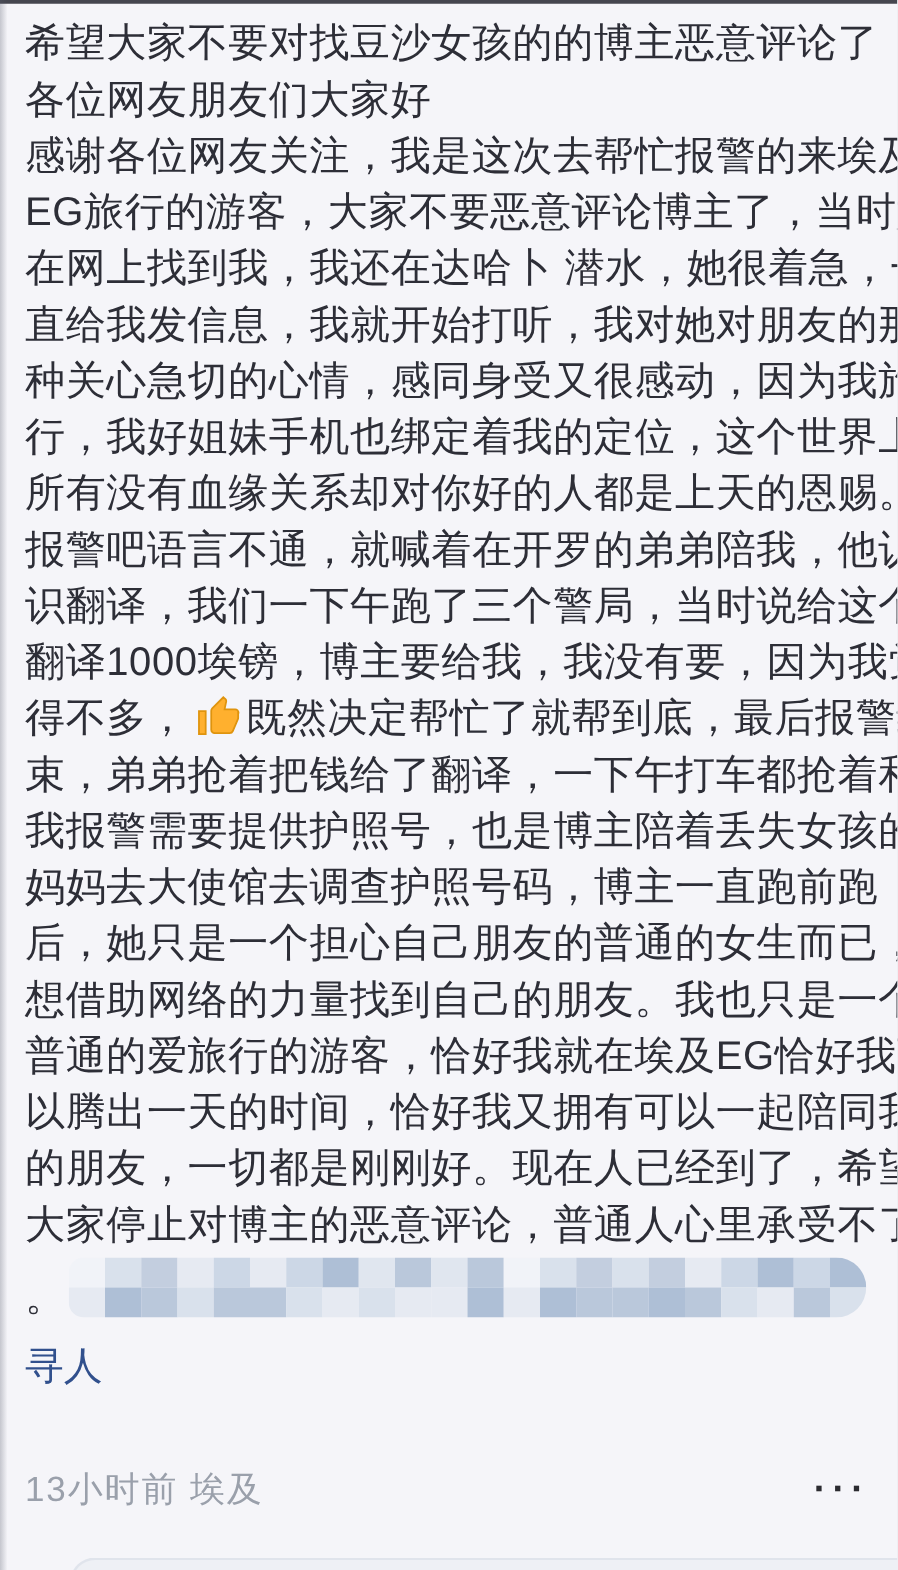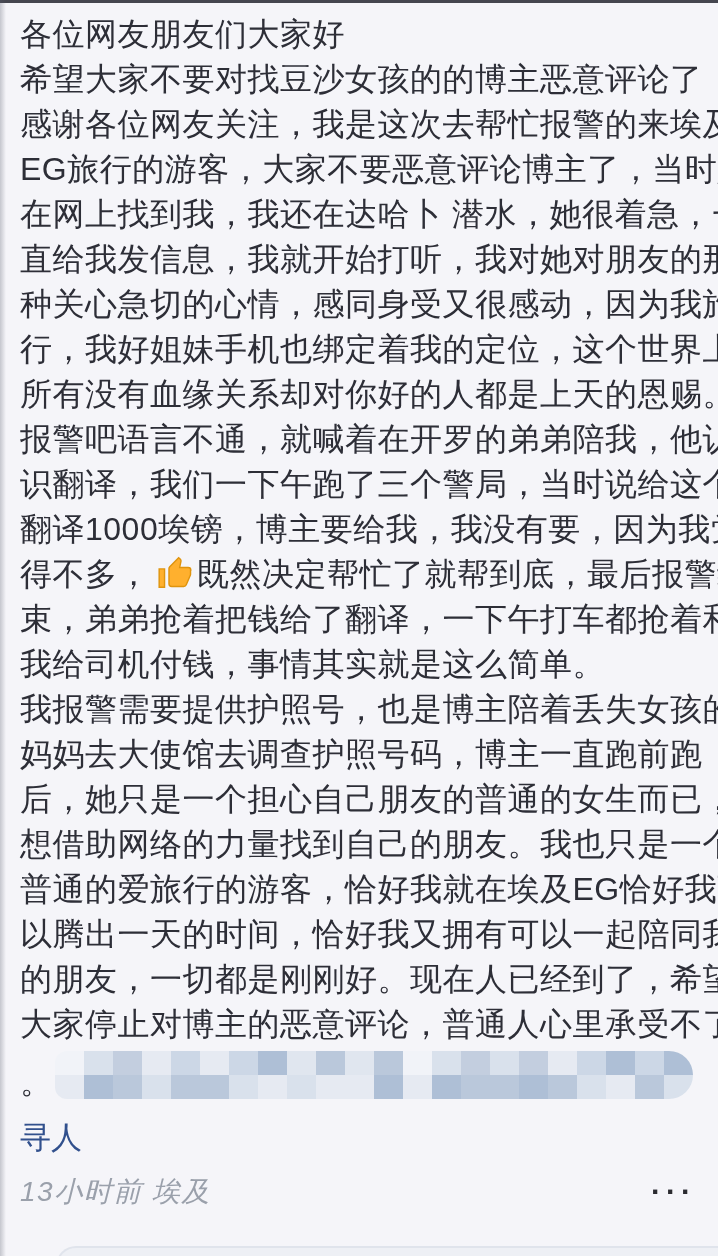--- a/index.html
+++ b/index.html
@@ -26,52 +26,51 @@
     grid-auto-flow:column;
     grid-auto-columns:29px;
     height:48px;margin-left:2px;
     border-radius:12px 24px 24px 12px;
     overflow:hidden;
   }
   .mosaic i{display:block;}
   .link{margin-top:16px;font-size:31px;line-height:45px;color:#31508d;width:max-content;cursor:pointer;}
   .footer{position:absolute;left:20px;right:22px;top:1172px;height:40px;
     display:flex;justify-content:space-between;align-items:center;}
-  .time{font-size:28px;color:#9aa0ab;letter-spacing:1.5px;font-style:italic;}
+  .time{font-size:28px;color:#9aa0ab;letter-spacing:1.5px;}
   .more{font-size:30px;color:#2b2b30;font-weight:bold;letter-spacing:5px;line-height:1;cursor:pointer;}
   .bottom-box{position:absolute;left:56px;right:-24px;top:1246px;height:26px;
     background:#eef0f5;border:2px solid #e0e4ec;border-bottom:none;
     border-radius:20px 20px 0 0;}
 </style>
 </head>
 <body>
 
 <div class="page">
   <div class="top-edge"></div>
   <div class="left-edge"></div>
 
   <div class="post-body">
     <div id="post-lines">
+        <div class="tline">希望大家不要对找豆沙女孩的的博主恶意评论了</div>
         <div class="tline">各位网友朋友们大家好</div>
-        <div class="tline">希望大家不要对找豆沙女孩的的博主恶意评论了</div>
         <div class="tline">感谢各位网友关注，我是这次去帮忙报警的来埃及</div>
         <div class="tline">EG旅行的游客，大家不要恶意评论博主了，当时她</div>
         <div class="tline">在网上找到我，我还在达哈卜 潜水，她很着急，一</div>
         <div class="tline">直给我发信息，我就开始打听，我对她对朋友的那</div>
         <div class="tline">种关心急切的心情，感同身受又很感动，因为我旅</div>
         <div class="tline">行，我好姐妹手机也绑定着我的定位，这个世界上</div>
         <div class="tline">所有没有血缘关系却对你好的人都是上天的恩赐。</div>
         <div class="tline">报警吧语言不通，就喊着在开罗的弟弟陪我，他认</div>
         <div class="tline">识翻译，我们一下午跑了三个警局，当时说给这个</div>
         <div class="tline">翻译1000埃镑，博主要给我，我没有要，因为我觉</div>
         <div class="tline">得不多，<span class="thumb-wrap"><svg viewBox="0 0 24 24">
               <path d="M2 21h3.4V9.4H2V21zM22 10.2c0-.93-.76-1.7-1.7-1.7h-5.36l.81-3.88.03-.37c0-.35-.15-.68-.38-.91L14.3 2.4 8.7 8c-.31.31-.5.74-.5 1.21v9.6c0 .94.77 1.7 1.7 1.7h7.65c.7 0 1.3-.42 1.56-1.03l2.57-6c.08-.19.13-.4.13-.62v-2.66z" fill="#FFB02E" stroke="#df940e" stroke-width="0.9"></path>
             </svg></span>既然决定帮忙了就帮到底，最后报警结</div>
         <div class="tline">束，弟弟抢着把钱给了翻译，一下午打车都抢着和</div>
-        <div class="tline">我给司机付钱，事情其实就是这么简单。</div>
         <div class="tline">我报警需要提供护照号，也是博主陪着丢失女孩的</div>
         <div class="tline">妈妈去大使馆去调查护照号码，博主一直跑前跑</div>
         <div class="tline">后，她只是一个担心自己朋友的普通的女生而已，</div>
         <div class="tline">想借助网络的力量找到自己的朋友。我也只是一个</div>
         <div class="tline">普通的爱旅行的游客，恰好我就在埃及EG恰好我可</div>
         <div class="tline">以腾出一天的时间，恰好我又拥有可以一起陪同我</div>
         <div class="tline">的朋友，一切都是刚刚好。现在人已经到了，希望</div>
         <div class="tline">大家停止对博主的恶意评论，普通人心里承受不了</div>
       </div>
 

